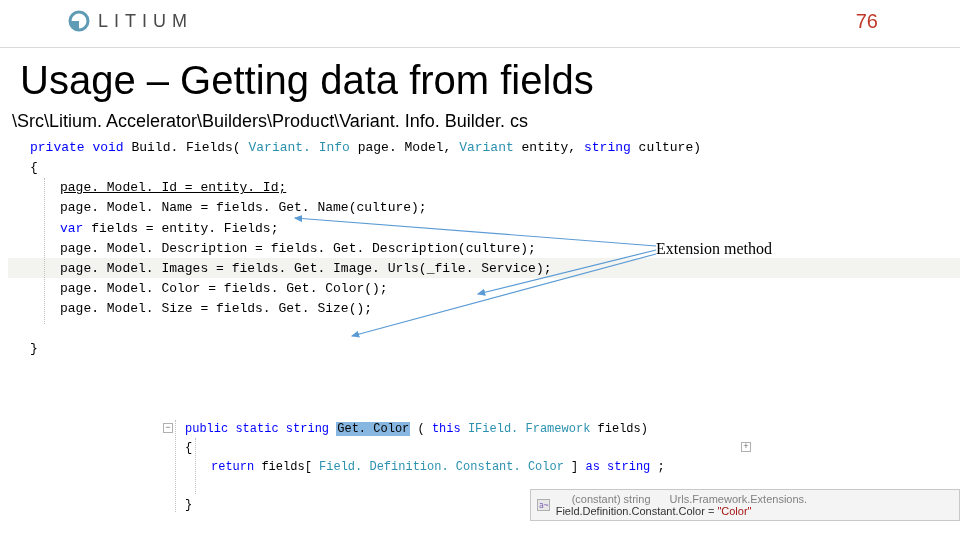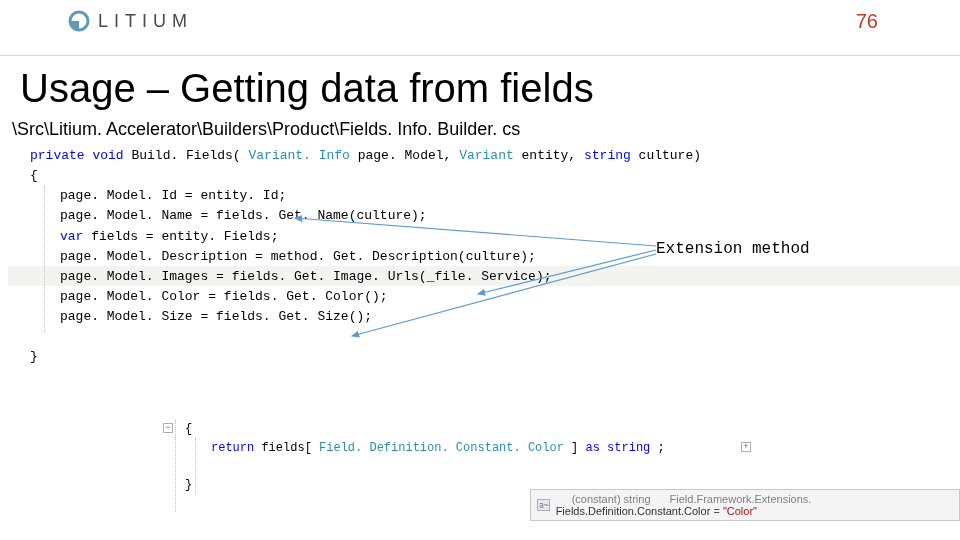--- a/index.html
+++ b/index.html
@@ -7,21 +7,21 @@
     margin: 0;
     width: 960px;
     height: 540px;
     font-family: Arial, Helvetica, sans-serif;
     background: #ffffff;
     position: relative;
     overflow: hidden;
   }
   .header {
     position: relative;
-    height: 56px;
+    height: 48px;
     border-bottom: 1px solid #d9d9d9;
     padding: 10px 40px 0 68px;
   }
   .logo {
     display: flex;
     align-items: center;
     gap: 8px;
   }
   .logo-mark {
     width: 22px;
@@ -86,21 +86,21 @@
     width: 920px;
     height: 220px;
     pointer-events: none;
   }
   .annotation {
     position: absolute;
     top: 240px;
     left: 656px;
     font-size: 16px;
     color: #000;
-    font-family: Liberation Mono, monospace;
+    font-family: Liberation Serif, serif;
   }
   .code2 {
     position: absolute;
     left: 185px;
     top: 420px;
     font-family: Consolas, "Courier New", monospace;
     font-size: 12px;
     line-height: 1.6;
     color:#000;
   }
@@ -163,46 +163,46 @@
         <path d="M2 11 A9 9 0 0 0 11 20 L11 11 Z" fill="#5f9bb5"></path>
       </svg>
     </span>
     <span class="logo-word">LITIUM</span>
   </div>
   <div class="page-number">76</div>
 </div>
 
 <h1 class="slide-title">Usage – Getting data from fields</h1>
 
-<div class="file-path">\Src\Litium. Accelerator\Builders\Product\Fields. Info. Builder. cs</div>
+<div class="file-path">\Src\Litium. Accelerator\Builders\Product\Variant. Info. Builder. cs</div>
 
 <div class="code1">
   <div>
     <span class="kw">private</span>
     <span> </span>
     <span class="kw">void</span>
     <span> Build. Fields(</span>
     <span class="typ">Variant. Info</span>
     <span> page. Model, </span>
     <span class="typ">Variant</span>
     <span> entity, </span>
     <span class="kw">string</span>
     <span> culture)</span>
   </div>
   <div>{</div>
-  <div style="position:relative;">
+  <div style="position:relative;text-decoration:underline;">
     <div class="vline" style="top:0;bottom:-126px;"></div>
     <div class="indent">page. Model. Id = entity. Id;</div>
   </div>
   <div class="indent">page. Model. Name = fields. Get. Name(culture);</div>
   <div class="indent">
     <span class="kw">var</span>
     <span> fields = entity. Fields;</span>
   </div>
-  <div class="indent">page. Model. Description = method. Get. Description(culture);</div>
+  <div class="indent">page. Model. Description = fields. Get. Description(culture);</div>
   <div class="indent" style="position:relative;">
     <div class="hl-line" style="top:-1px;"></div>
     <span>page. Model. Images = fields. Get. Image. Urls(_file. Service);</span>
   </div>
   <div class="indent">page. Model. Color = fields. Get. Color();</div>
   <div class="indent">page. Model. Size = fields. Get. Size();</div>
   <div style="height:20px;"></div>
   <div>}</div>
 </div>
 
@@ -217,37 +217,51 @@
   <line x1="636" y1="100" x2="332" y2="182" stroke="#5b9bd5" stroke-width="1.2" marker-end="url(#ah)"></line>
 </svg>
 
 <div class="annotation">Extension method</div>
 
 <div class="code2">
   <div class="guide" style="left:-10px; top:0; height:92px;"></div>
   <div class="guide" style="left:10px; top:18px; height:56px;"></div>
   <div class="fold" style="left:-22px; top:3px;">−</div>
   <div class="fold" style="left:556px; top:22px;">+</div>
+  <div>
+    <span class="kw">public</span>
+    <span> </span>
+    <span class="kw">static</span>
+    <span> </span>
+    <span class="kw">string</span>
+    <span> </span>
+    <span class="sel">Get. Color</span>
+    <span>(</span>
+    <span class="kw">this</span>
+    <span> </span>
+    <span class="typ">IField. Framework</span>
+    <span> fields)</span>
+  </div>
   <div>{</div>
   <div class="indent">
     <span class="kw">return</span>
     <span> fields[</span>
     <span class="typ">Field. Definition. Constant. Color</span>
     <span>] </span>
     <span class="kw">as</span>
     <span> </span>
     <span class="kw">string</span>
     <span>;</span>
   </div>
   <div style="height:18px;"></div>
   <div>}</div>
 </div>
 
 <div class="tooltip">
   <span class="ico">a̴</span>
   <span>
     <span class="lbl">(constant) string </span>
-    <span class="lbl">Field.Framework.Extensions.</span>
-    <span style="color:#333;">Fields.Definition.Constant.Color</span>
+    <span class="lbl">Urls.Framework.Extensions.</span>
+    <span style="color:#333;">Field.Definition.Constant.Color</span>
     <span> = </span>
     <span class="val">"Color"</span>
   </span>
 </div>
 
 </body></html>

